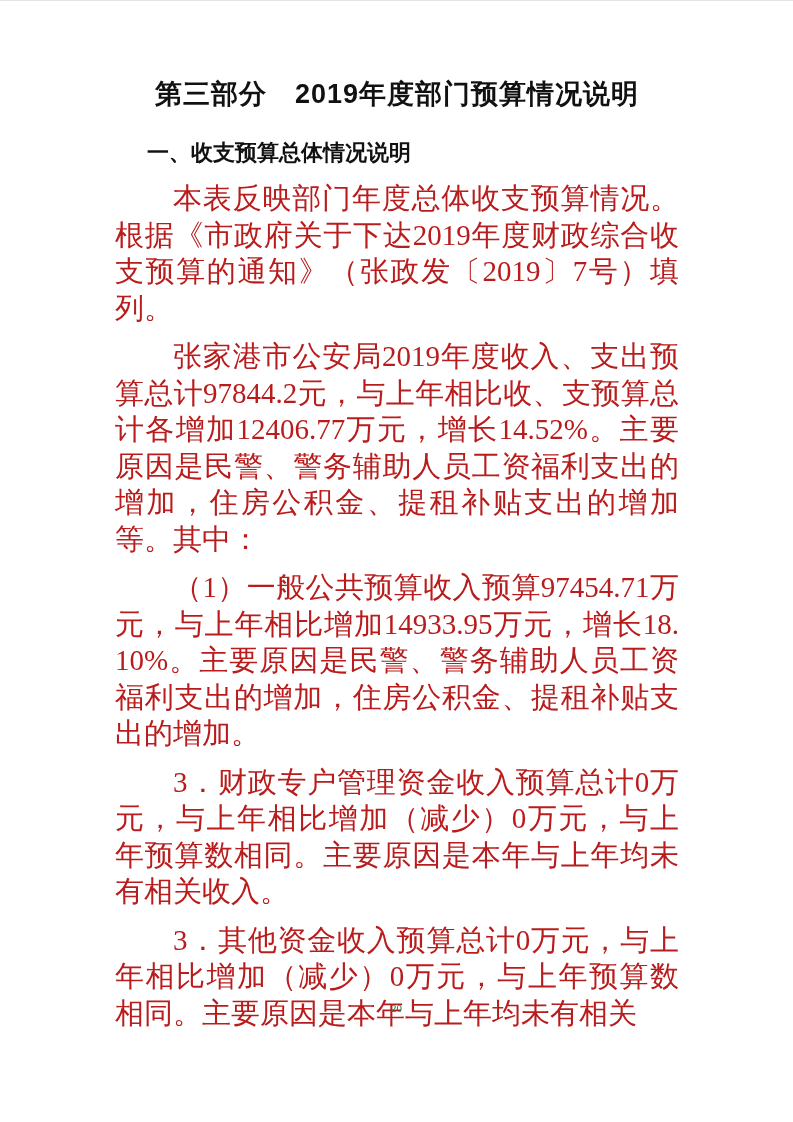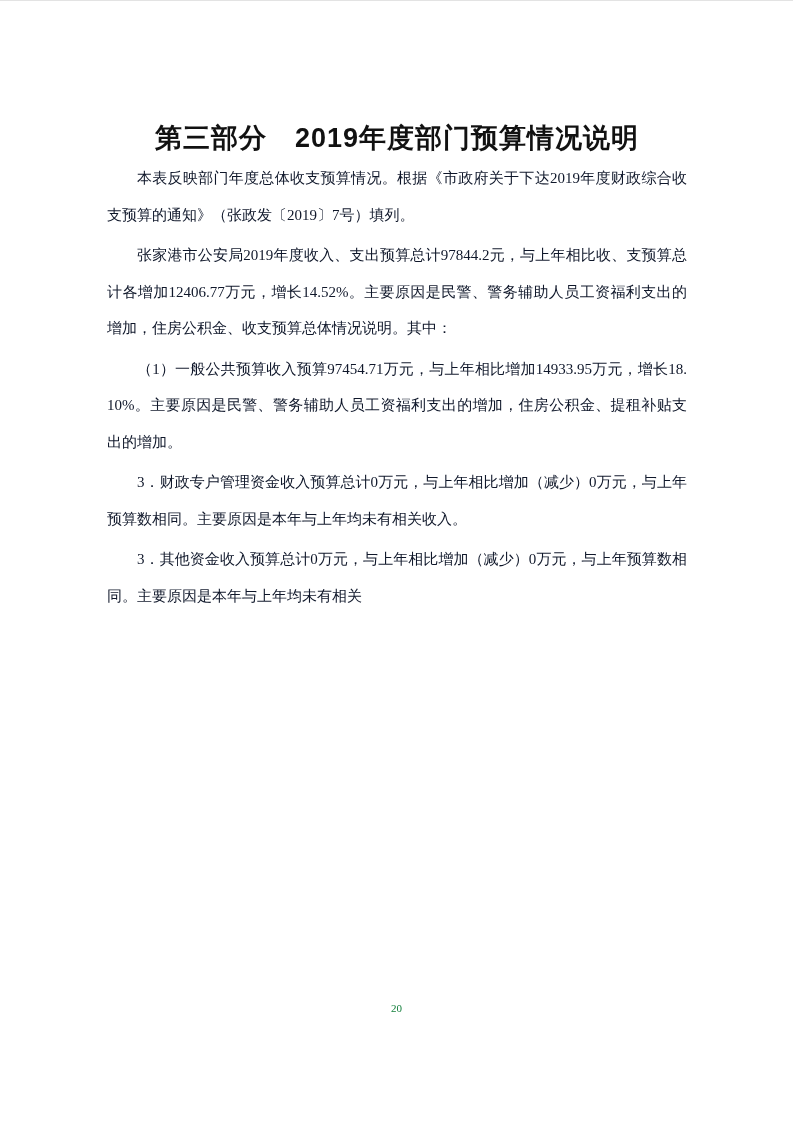--- a/index.html
+++ b/index.html
@@ -18,69 +18,70 @@
     color: #161616;
   }
   .content {
     position: absolute;
     left: 103px;
     top: 0;
     width: 588px;
   }
   .doc-title {
     margin: 0;
-    padding-top: 120px;
+    padding-top: 76px;
     text-align: center;
     font-family: "Liberation Sans", "DejaVu Sans", sans-serif;
     font-weight: bold;
     font-size: 27px;
     line-height: 35px;
     letter-spacing: 1px;
     color: #111111;
     white-space: nowrap;
   }
   .section-heading {
     margin: 26px 0 5px 0;
     padding-left: 44px;
     font-family: "Liberation Sans", "DejaVu Sans", sans-serif;
     font-weight: bold;
     font-size: 22px;
     line-height: 30px;
     color: #111111;
   }
   .body-text p {
-    margin: 4px;
+    margin: 12px;
     font-family: "Liberation Serif", "DejaVu Serif", serif;
-    font-size: 15px;
+    font-size: 29px;
     line-height: 36.5px;
     text-align: justify;
     text-justify: inter-ideograph;
     text-indent: 2em;
-    color: #0f172a;
+    color: #b91c1c;
     word-break: break-all;
   }
   .page-number {
     position: absolute;
     left: 0;
     right: 0;
     top: 1001px;
     text-align: center;
     font-family: "Liberation Serif", "DejaVu Serif", serif;
     font-size: 11px;
     color: #15803d;
   }
 </style>
 </head>
 <body>
 
 <div class="page">
   <div class="content">
     <h1 class="doc-title">第三部分　2019年度部门预算情况说明</h1>
+    <h2 class="section-heading">一、收支预算总体情况说明</h2>
     <div class="body-text">
       <p>本表反映部门年度总体收支预算情况。根据《市政府关于下达2019年度财政综合收支预算的通知》（张政发〔2019〕7号）填列。</p>
-      <p>张家港市公安局2019年度收入、支出预算总计97844.2元，与上年相比收、支预算总计各增加12406.77万元，增长14.52%。主要原因是民警、警务辅助人员工资福利支出的增加，住房公积金、收支预算总体情况说明。其中：</p>
+      <p>张家港市公安局2019年度收入、支出预算总计97844.2元，与上年相比收、支预算总计各增加12406.77万元，增长14.52%。主要原因是民警、警务辅助人员工资福利支出的增加，住房公积金、提租补贴支出的增加等。其中：</p>
       <p>（1）一般公共预算收入预算97454.71万元，与上年相比增加14933.95万元，增长18.10%。主要原因是民警、警务辅助人员工资福利支出的增加，住房公积金、提租补贴支出的增加。</p>
       <p>3．财政专户管理资金收入预算总计0万元，与上年相比增加（减少）0万元，与上年预算数相同。主要原因是本年与上年均未有相关收入。</p>
       <p>3．其他资金收入预算总计0万元，与上年相比增加（减少）0万元，与上年预算数相同。主要原因是本年与上年均未有相关</p>
     </div>
   </div>
   <div class="page-number">20</div>
 </div>
 
 </body></html>

